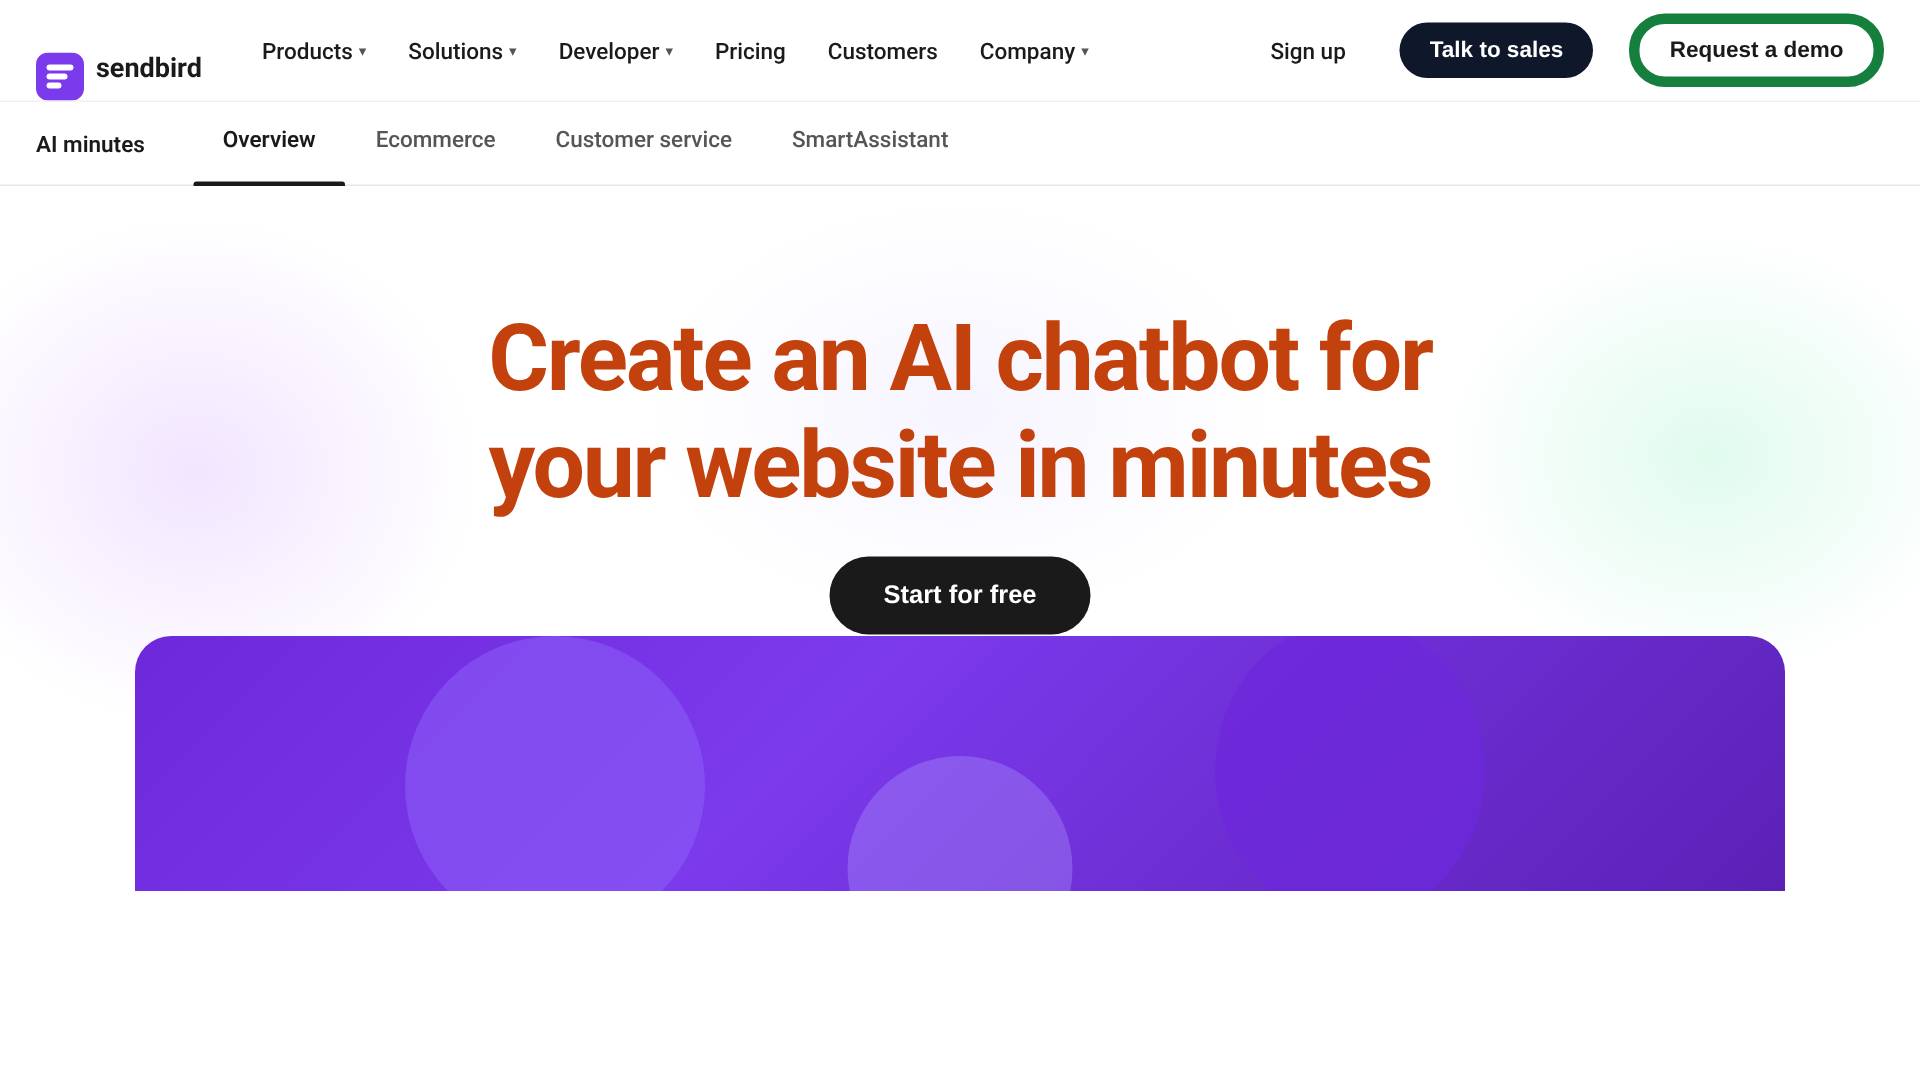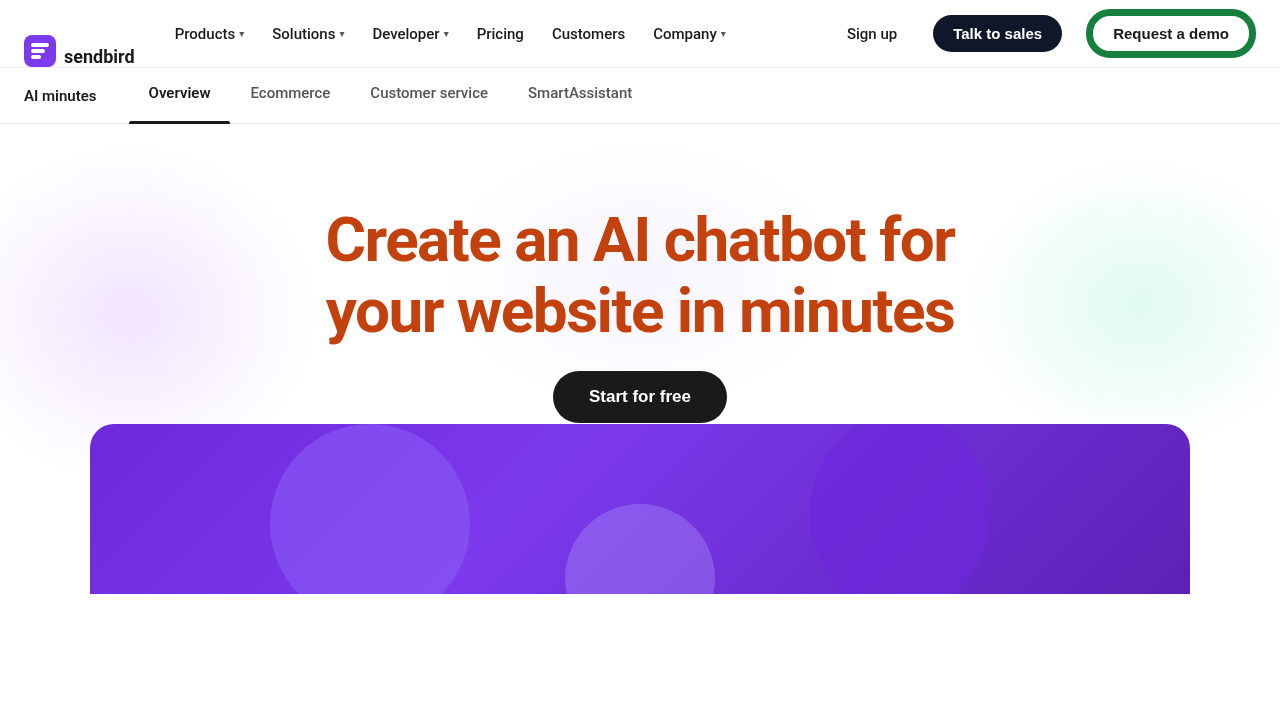--- a/index.html
+++ b/index.html
@@ -23,21 +23,21 @@
       height: 68px;
       padding: 0 24px;
       border-bottom: 1px solid #f0f0f0;
       background: #fff;
       position: relative;
       z-index: 10;
     }
 
     .logo {
       display: flex;
-      align-items: flex-end;
+      align-items: flex-start;
       gap: 8px;
       margin-right: 28px;
       text-decoration: none;
       margin-top: 35px;
     }
 
     .logo-icon {
       width: 32px;
       height: 32px;
     }

